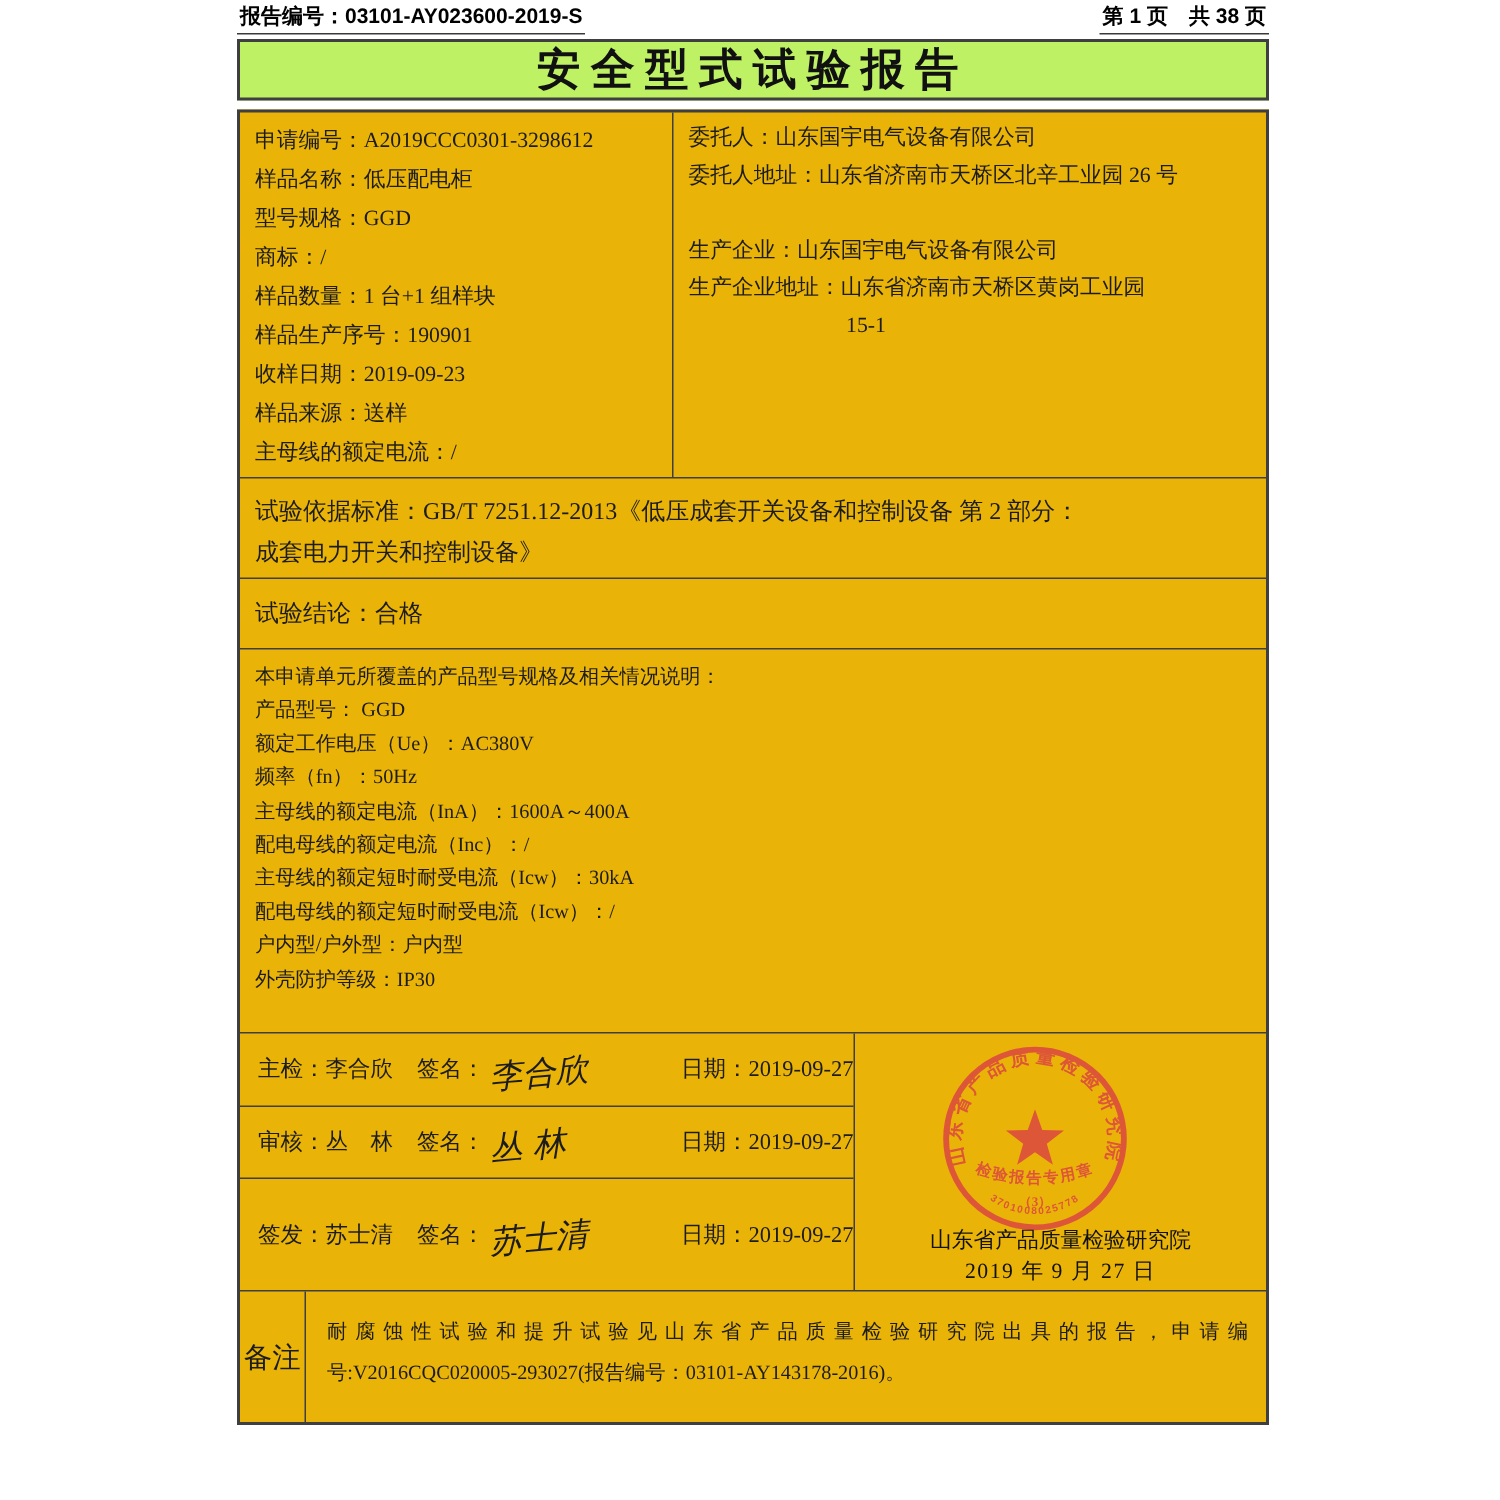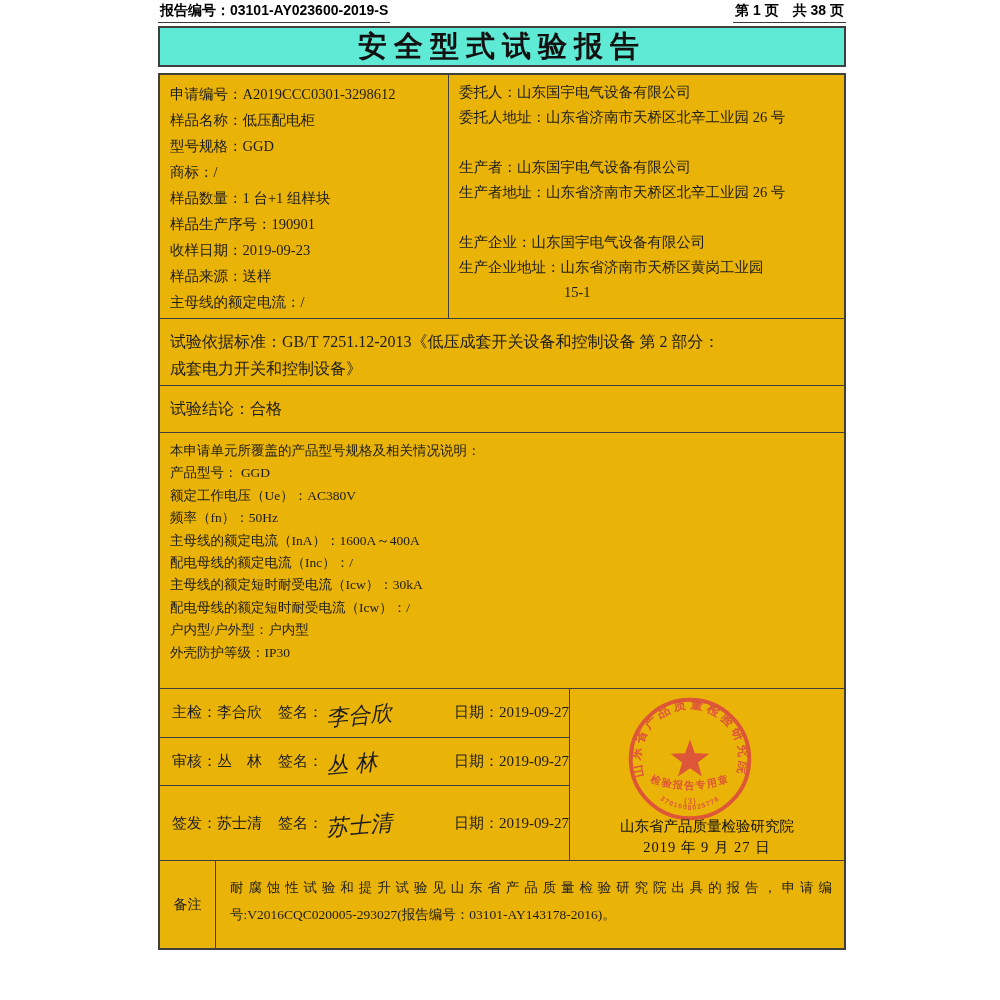--- a/index.html
+++ b/index.html
@@ -18,21 +18,21 @@
     font-family: "Liberation Sans", "DejaVu Sans", sans-serif;
     font-weight: bold; font-size: 14px; color: #000000;
   }
   .topbar .u { border-bottom: 1.5px solid #3a3a3a; padding: 0 2px 2px 2px; }
 
   
   .title-box {
     margin-top: 3px; border: 2px solid #3f3f3f; height: 41px;
     display: flex; align-items: center; justify-content: center;
     font-size: 29px; font-weight: bold; letter-spacing: 7px; color: #111;
-    background: #5eead4;
+    background: #bef264;
   }
 
   
   .tbl { margin-top: 6px; border: 2px solid #3f3f3f; background: #eab308; }
   .row { border-top: 1.5px solid #3f3f3f; }
   .row:first-child { border-top: none; }
 
   .info-row { display: flex; height: 243px; }
   .info-left {
     width: 289px; border-right: 1.5px solid #3f3f3f;
@@ -67,22 +67,22 @@
     position: absolute; bottom: 24px; left: 0; width: 100%;
     text-align: center; font-size: 14.5px; color: #111;
   }
   .seal-date {
     position: absolute; bottom: 3px; left: 0; width: 100%;
     text-align: center; font-size: 14.5px; letter-spacing: 1px; color: #111;
   }
 
   .remark-row { display: flex; height: 88px; }
   .remark-label {
-    width: 56px; border-right: 1.5px solid #3f3f3f;
-    display: flex; align-items: center; justify-content: center; font-size: 14px;
+    width: 44px; border-right: 1.5px solid #3f3f3f;
+    display: flex; align-items: center; justify-content: center; font-size: 19px;
   }
   .remark-content { flex: 1; padding: 13px 12px 0 14px; font-size: 13.5px; line-height: 27px; }
   .just { text-align: justify; text-align-last: justify; }
 
   .footer {
     position: absolute; left: 158px; top: 1020px; width: 688px;
     display: flex; justify-content: space-between; align-items: baseline;
   }
   .footer-left { font-size: 13px; font-family: "Liberation Serif", serif; }
   .footer-right { font-size: 15px; font-family: "Liberation Sans", "DejaVu Sans", sans-serif; padding-right: 34px; }
@@ -110,24 +110,20 @@
         <div>样品数量：1 台+1 组样块</div>
         <div>样品生产序号：190901</div>
         <div>收样日期：2019-09-23</div>
         <div>样品来源：送样</div>
         <div>主母线的额定电流：/</div>
       </div>
       <div class="info-right">
         <div class="info-group">
           <div>委托人：山东国宇电气设备有限公司</div>
           <div>委托人地址：山东省济南市天桥区北辛工业园 26 号</div>
-        </div>
-        <div class="info-group">
-          <div>生产者：山东国宇电气设备有限公司</div>
-          <div>生产者地址：山东省济南市天桥区北辛工业园 26 号</div>
         </div>
         <div class="info-group">
           <div>生产企业：山东国宇电气设备有限公司</div>
           <div>生产企业地址：山东省济南市天桥区黄岗工业园</div>
           <div class="indent">15-1</div>
         </div>
       </div>
     </div>
 
     <div class="row standard-row">

